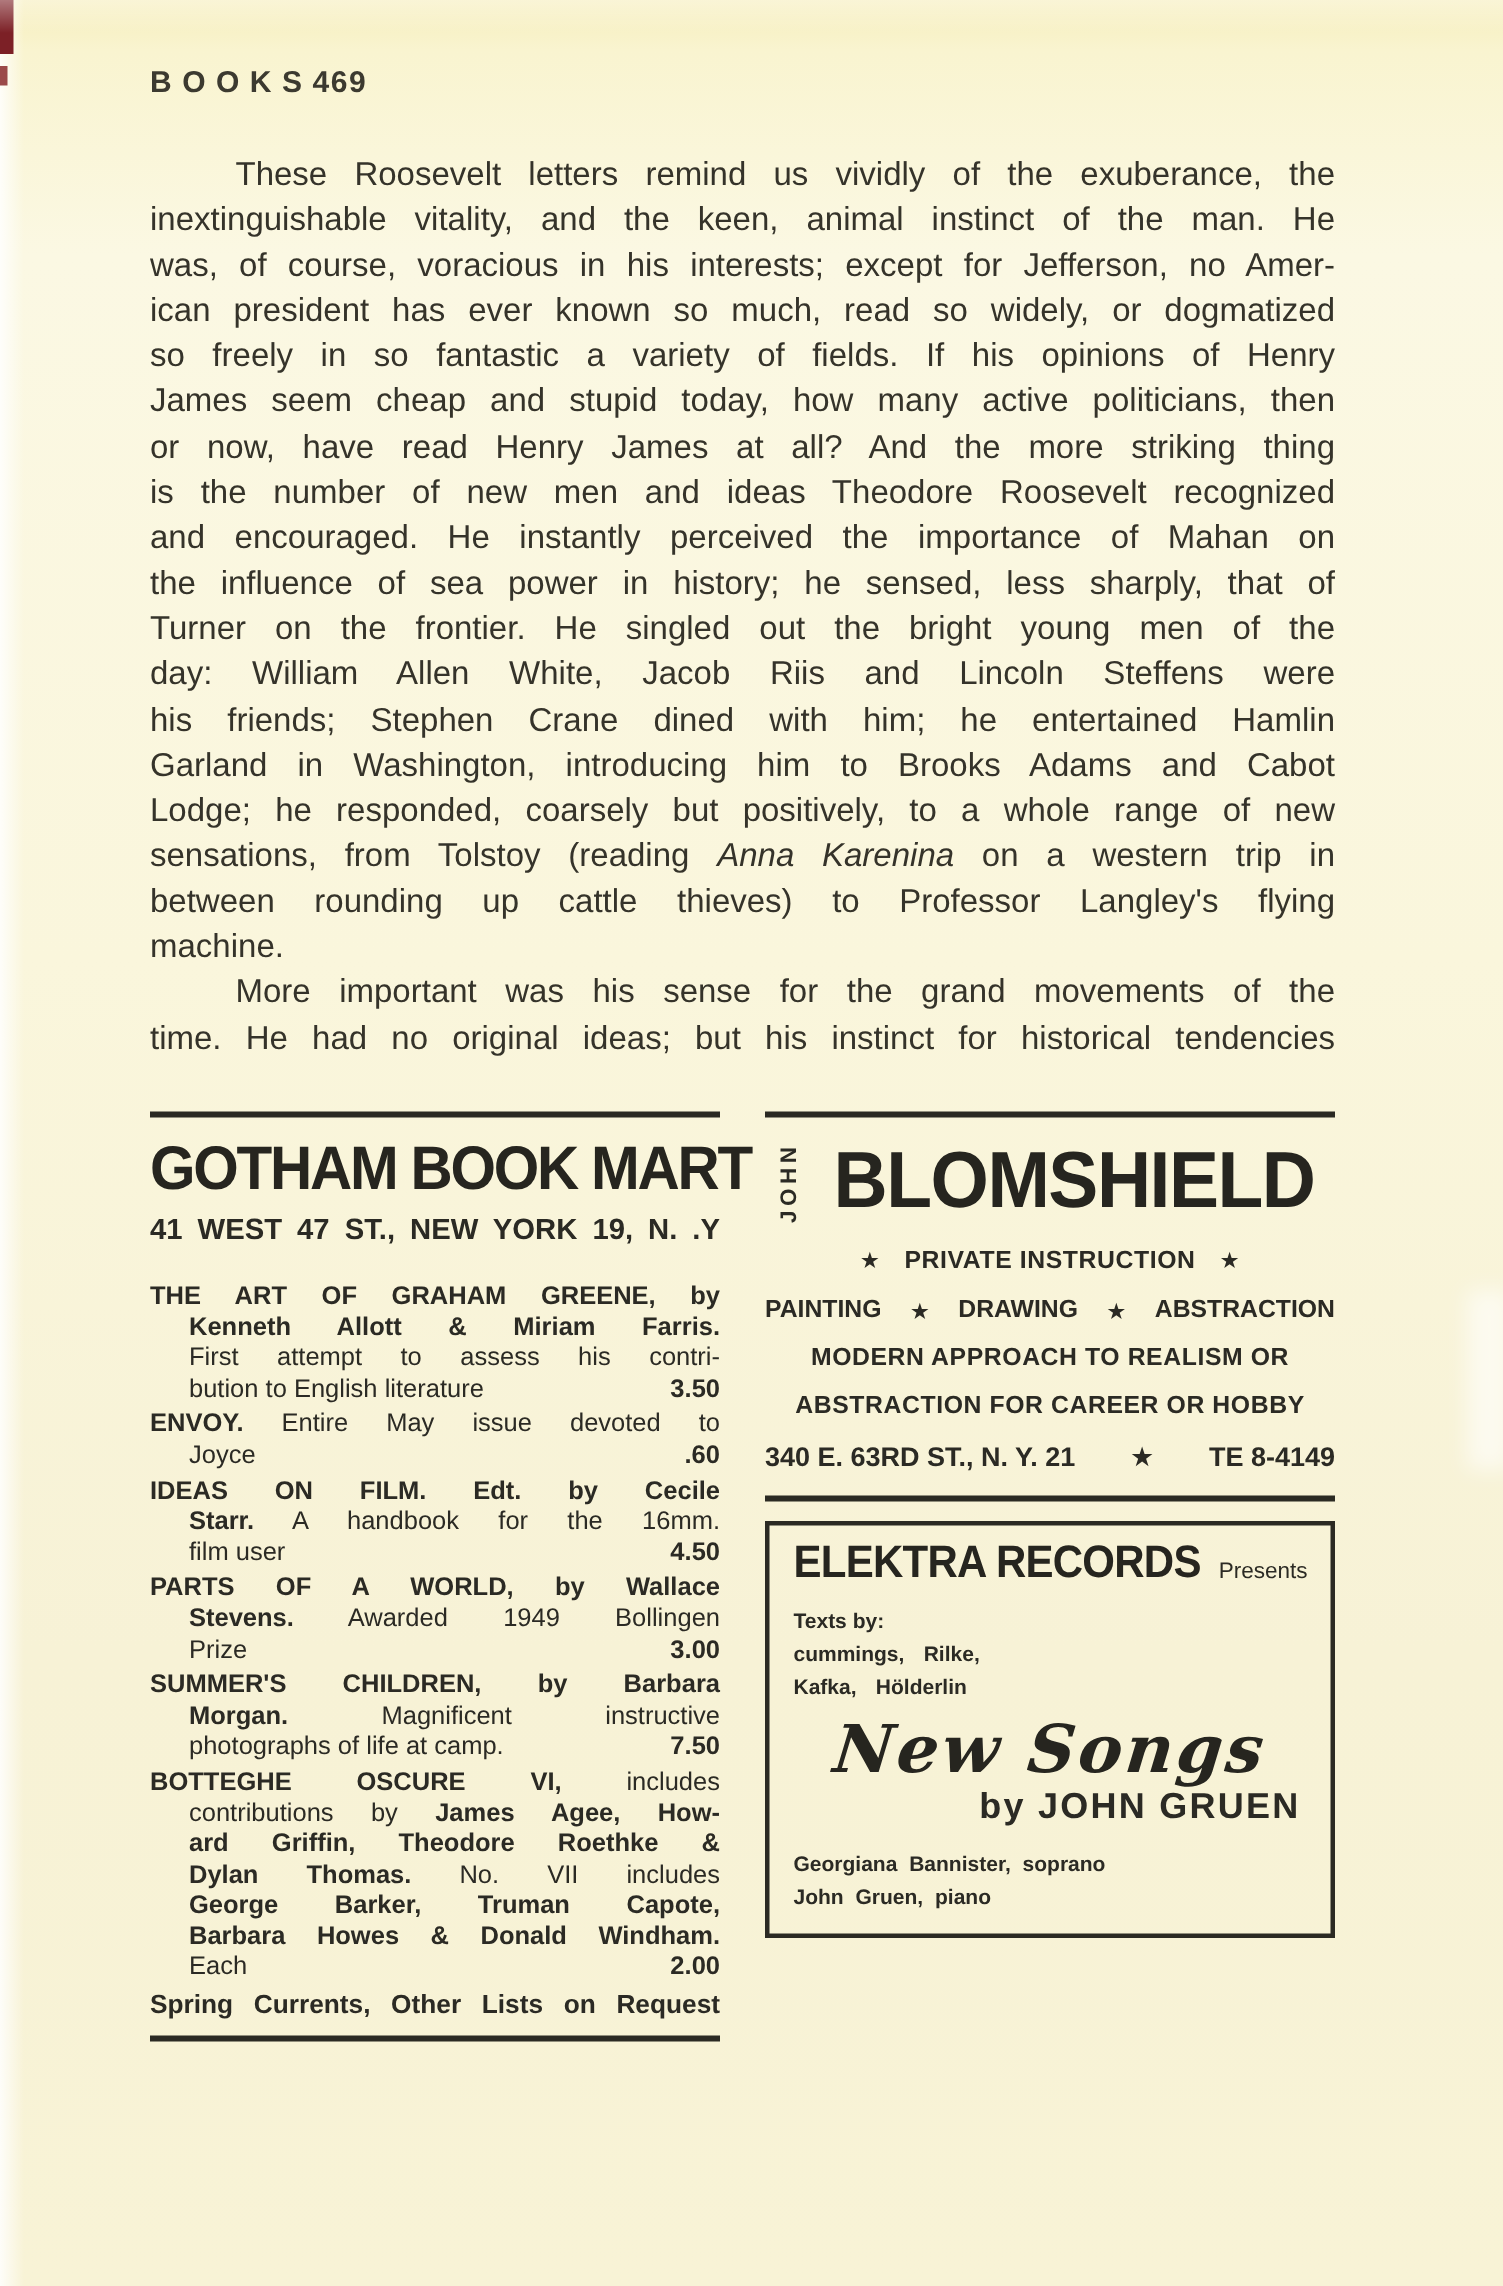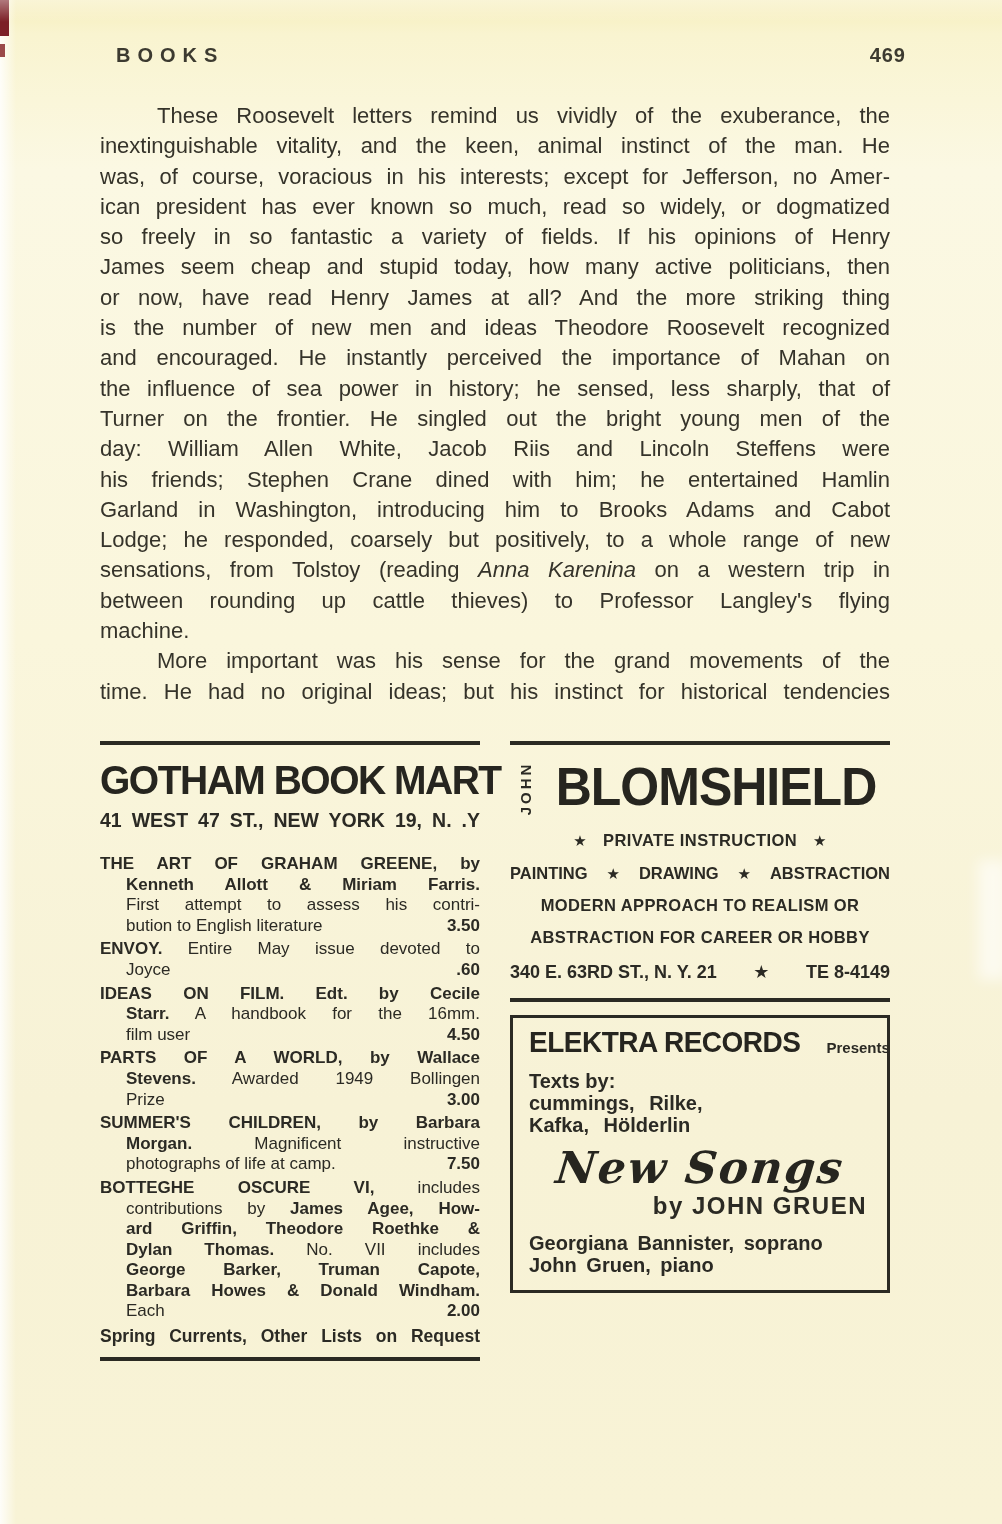--- a/index.html
+++ b/index.html
@@ -15,22 +15,22 @@
   }
   .page::before{content:"";position:absolute;left:0;top:0;bottom:0;width:16px;
     background:linear-gradient(90deg,rgba(255,255,255,.85),rgba(255,255,255,0));pointer-events:none;}
   .page::after{content:"";position:absolute;left:0;top:0;right:0;height:22px;
     background:linear-gradient(180deg,rgba(255,255,255,.4),rgba(255,255,255,0));pointer-events:none;}
   .red1{position:absolute;left:0;top:0;width:9px;height:36px;background:#7c2026;}
   .red2{position:absolute;left:0;top:44px;width:5px;height:13px;background:#8a2a2c;opacity:.85;}
   .streak{position:absolute;right:-6px;top:860px;width:30px;height:120px;background:rgba(255,255,255,.6);filter:blur(7px);}
 
   
-  .running-head{position:absolute;left:100px;top:44px;width:790px;display:flex;justify-content:space-between;
-    font-weight:bold;font-size:20px;color:#3c3a30;margin-left:16px;}
+  .running-head{position:absolute;left:100px;top:44px;width:790px;display:flex;
+    font-weight:bold;font-size:20px;color:#3c3a30;}
   .sec{letter-spacing:7px;}
   .pnum{letter-spacing:1px;}
 
   
   .article{position:absolute;left:100px;top:101px;width:790px;
     font-family:Liberation Sans, sans-serif;
     font-size:22px;line-height:30.3px;color:#35332a;}
   .bline{text-align:justify;text-align-last:justify;white-space:normal;}
   .bline.ind{padding-left:57px;}
   .bline.noj{text-align-last:left;}
@@ -66,25 +66,25 @@
   .b-line .star{margin:0 16px;font-size:15px;}
   .b-services{display:flex;justify-content:space-between;align-items:center;font-weight:bold;
     font-size:16.5px;margin-top:14px;}
   .b-services .star{font-size:15px;}
   .b-addr{display:flex;justify-content:space-between;align-items:center;font-weight:bold;
     font-size:18px;margin-top:14px;}
   .b-rule{border-top:4px solid #2b2a23;margin-top:15px;}
 
   
   .e-box{border:3px solid #2b2a23;margin-top:13px;padding:10px 16px 14px 16px;}
-  .e-head{display:flex;align-items:baseline;gap:26px;}
+  .e-head{display:flex;align-items:baseline;gap:12px;}
   .e-title{font-size:28px;font-weight:bold;letter-spacing:-.5px;transform:scaleY(1.08);
     transform-origin:left bottom;color:#26251f;white-space:nowrap;}
-  .e-presents{font-size:15px;font-weight:bold;}
-  .e-line{font-weight:bold;font-size:20px;line-height:22px;}
+  .e-presents{font-size:15px;font-weight:normal;}
+  .e-line{font-weight:bold;font-size:14px;line-height:22px;}
   .e-texts{margin-top:10px;}
   .e-authors{word-spacing:9px;}
   .e-album{font-family:"DejaVu Serif","Liberation Serif",serif;font-style:italic;font-weight:bold;
     font-size:44px;line-height:52px;text-align:center;margin-top:6px;letter-spacing:2px;
     transform:skewX(-6deg);color:#26251f;}
   .e-by{text-align:right;font-weight:bold;font-size:24px;letter-spacing:1.5px;padding-right:4px;margin-top:-2px;}
   .e-credits{margin-top:12px;word-spacing:4px;}
   .e-stores{display:flex;justify-content:space-between;font-weight:bold;font-size:17px;margin-top:13px;}
 </style>
 </head>

